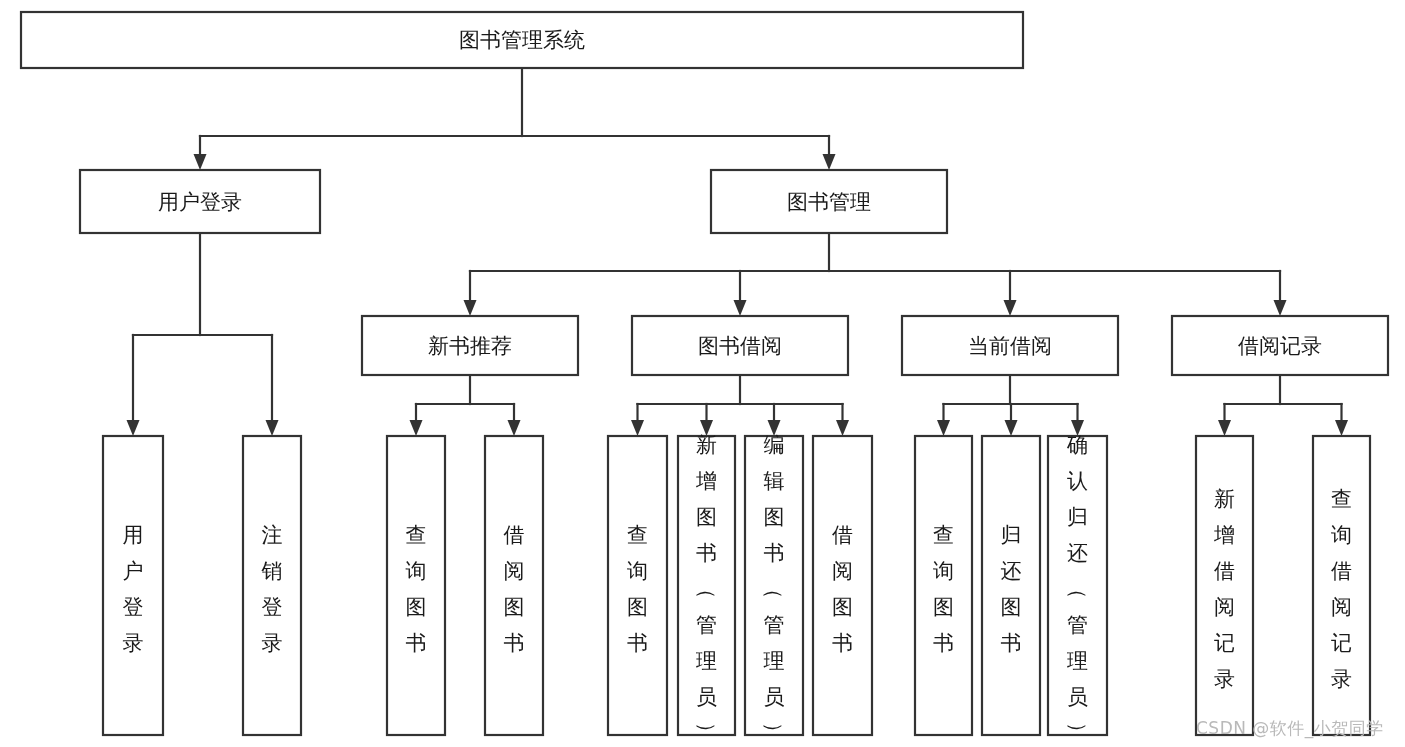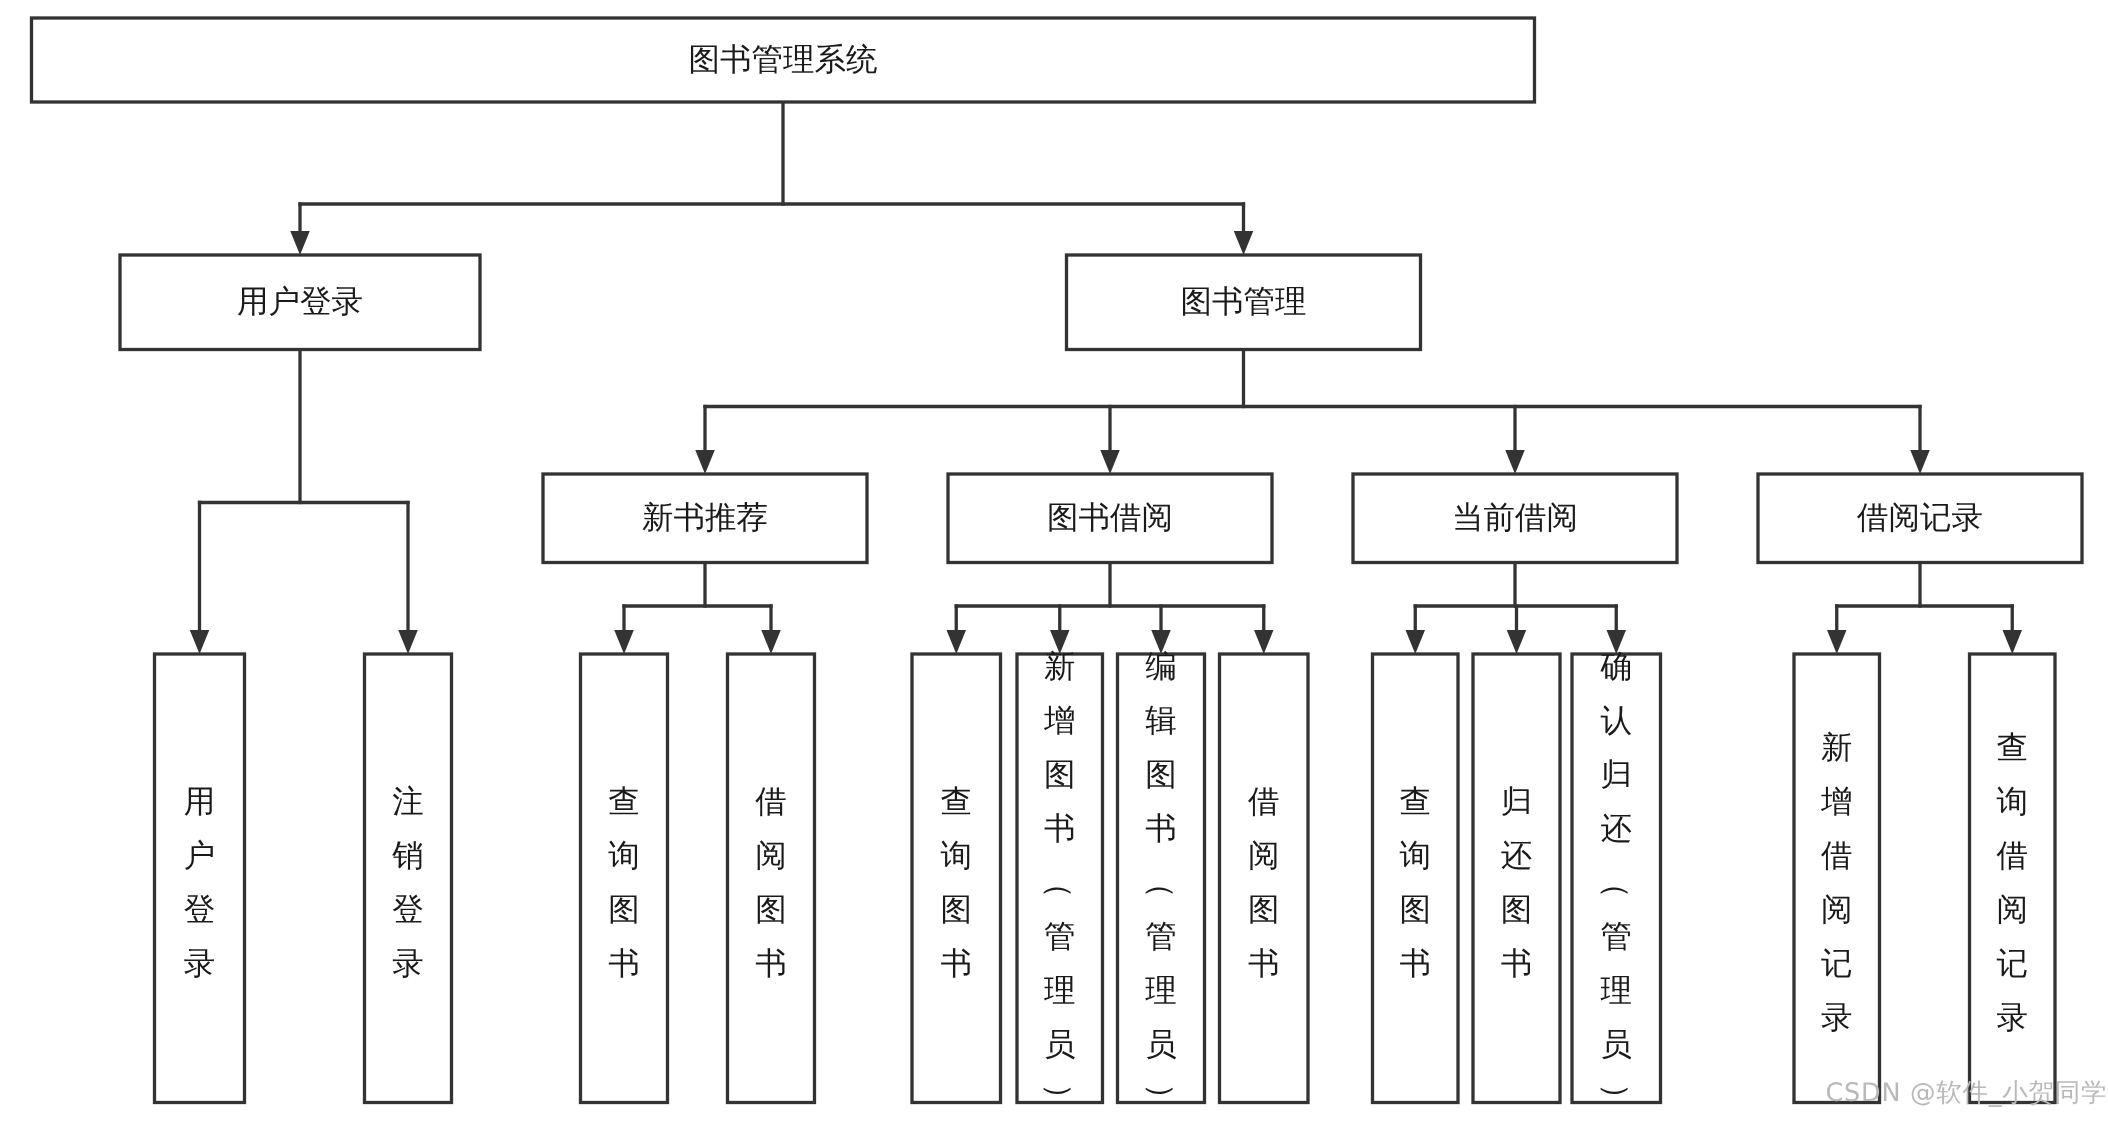--- a/index.html
+++ b/index.html
@@ -257,14 +257,14 @@
           <rect x="1313" y="436" width="57" height="299" class="node-box"></rect>
           <text x="1341.5" y="505.58" class="node-label-vertical">查</text>
           <text x="1341.5" y="541.5799999999999" class="node-label-vertical">询</text>
           <text x="1341.5" y="577.5799999999999" class="node-label-vertical">借</text>
           <text x="1341.5" y="613.5799999999999" class="node-label-vertical">阅</text>
           <text x="1341.5" y="649.5799999999999" class="node-label-vertical">记</text>
           <text x="1341.5" y="685.5799999999999" class="node-label-vertical">录</text>
         </g>
       </g>
   </svg>
-  <div class="watermark" style="left: 1196px; top: 717px; color: rgb(185, 185, 185); margin-left: 21px;">CSDN @软件_小贺同学</div>
+  <div class="watermark" style="left: 1196px; top: 717px; color: rgb(185, 185, 185);">CSDN @软件_小贺同学</div>
 </div>
 
 </body></html>

